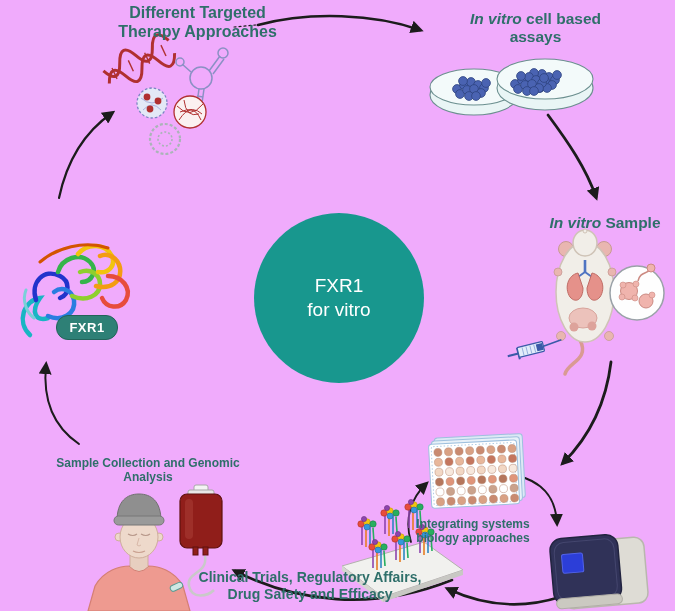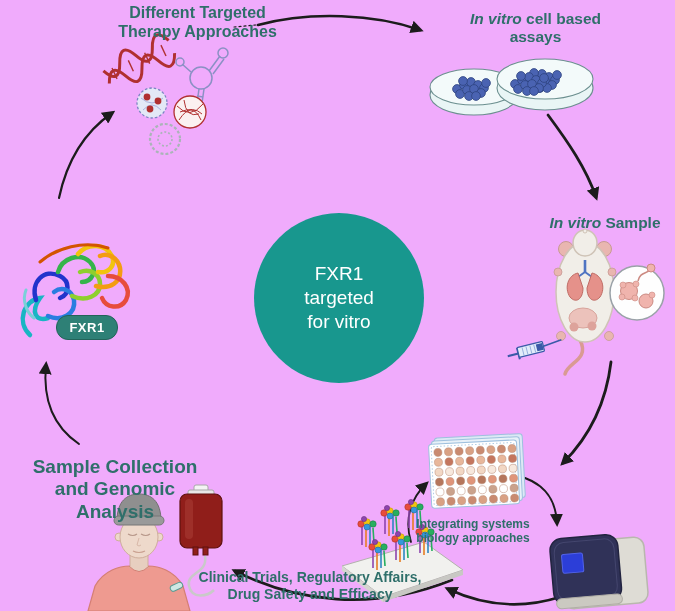--- a/index.html
+++ b/index.html
@@ -6,21 +6,21 @@
   #canvas{position:relative;width:675px;height:611px;background:#f0abfc;overflow:hidden;
           font-family:"Liberation Sans",sans-serif;}
   svg.layer{position:absolute;left:0;top:0;z-index:1;}
   .label{position:absolute;z-index:2;text-align:center;font-weight:bold;
          color:var(--heading,#2f6f6a);line-height:1.18;}
   .label i{font-style:italic;}
   #lbl-therapy{left:100px;top:4px;width:195px;font-size:16px;}
   #lbl-invitro{left:448px;top:10px;width:175px;font-size:15.5px;}
   #lbl-invivo{left:543px;top:214px;width:124px;font-size:15.5px;white-space:nowrap;}
   #lbl-target{left:18px;top:203px;width:170px;font-size:15.5px;}
-  #lbl-sample{left:20px;top:456px;width:190px;font-size:19px;}
+  #lbl-sample{left:53px;top:456px;width:190px;font-size:12px;}
   #lbl-integrating{left:408px;top:517px;width:130px;font-size:12px;}
   #lbl-clinical{left:196px;top:569px;width:228px;font-size:14px;}
   #center-circle{position:absolute;z-index:2;left:254px;top:213px;width:170px;height:170px;
       border-radius:50%;background:var(--accent,#18978e);display:flex;flex-direction:column;
       align-items:center;justify-content:center;color:#fff;font-size:19px;line-height:1.28;}
   #fxr1-badge{position:absolute;z-index:3;left:56px;top:315px;width:60px;height:23px;
       background:var(--badge,#2e8076);border:1px solid #236359;border-radius:12px;
       color:#fff;font-size:13px;font-weight:bold;display:flex;align-items:center;
       justify-content:center;letter-spacing:.5px;}
 </style>
@@ -292,16 +292,15 @@
   <div class="label" id="lbl-sample">Sample Collection and Genomic Analysis</div>
 
   <div class="label" id="lbl-integrating">Integrating systems biology approaches</div>
 
   <div class="label" id="lbl-clinical">Clinical Trials, Regulatory Affairs, Drug Safety and Efficacy</div>
 
   <div id="fxr1-badge">FXR1</div>
 
   <div id="center-circle">
     <span>FXR1</span>
-    <span>targeted</span>
     <span>for vitro</span>
   </div>
 </div>
 
 </body></html>

